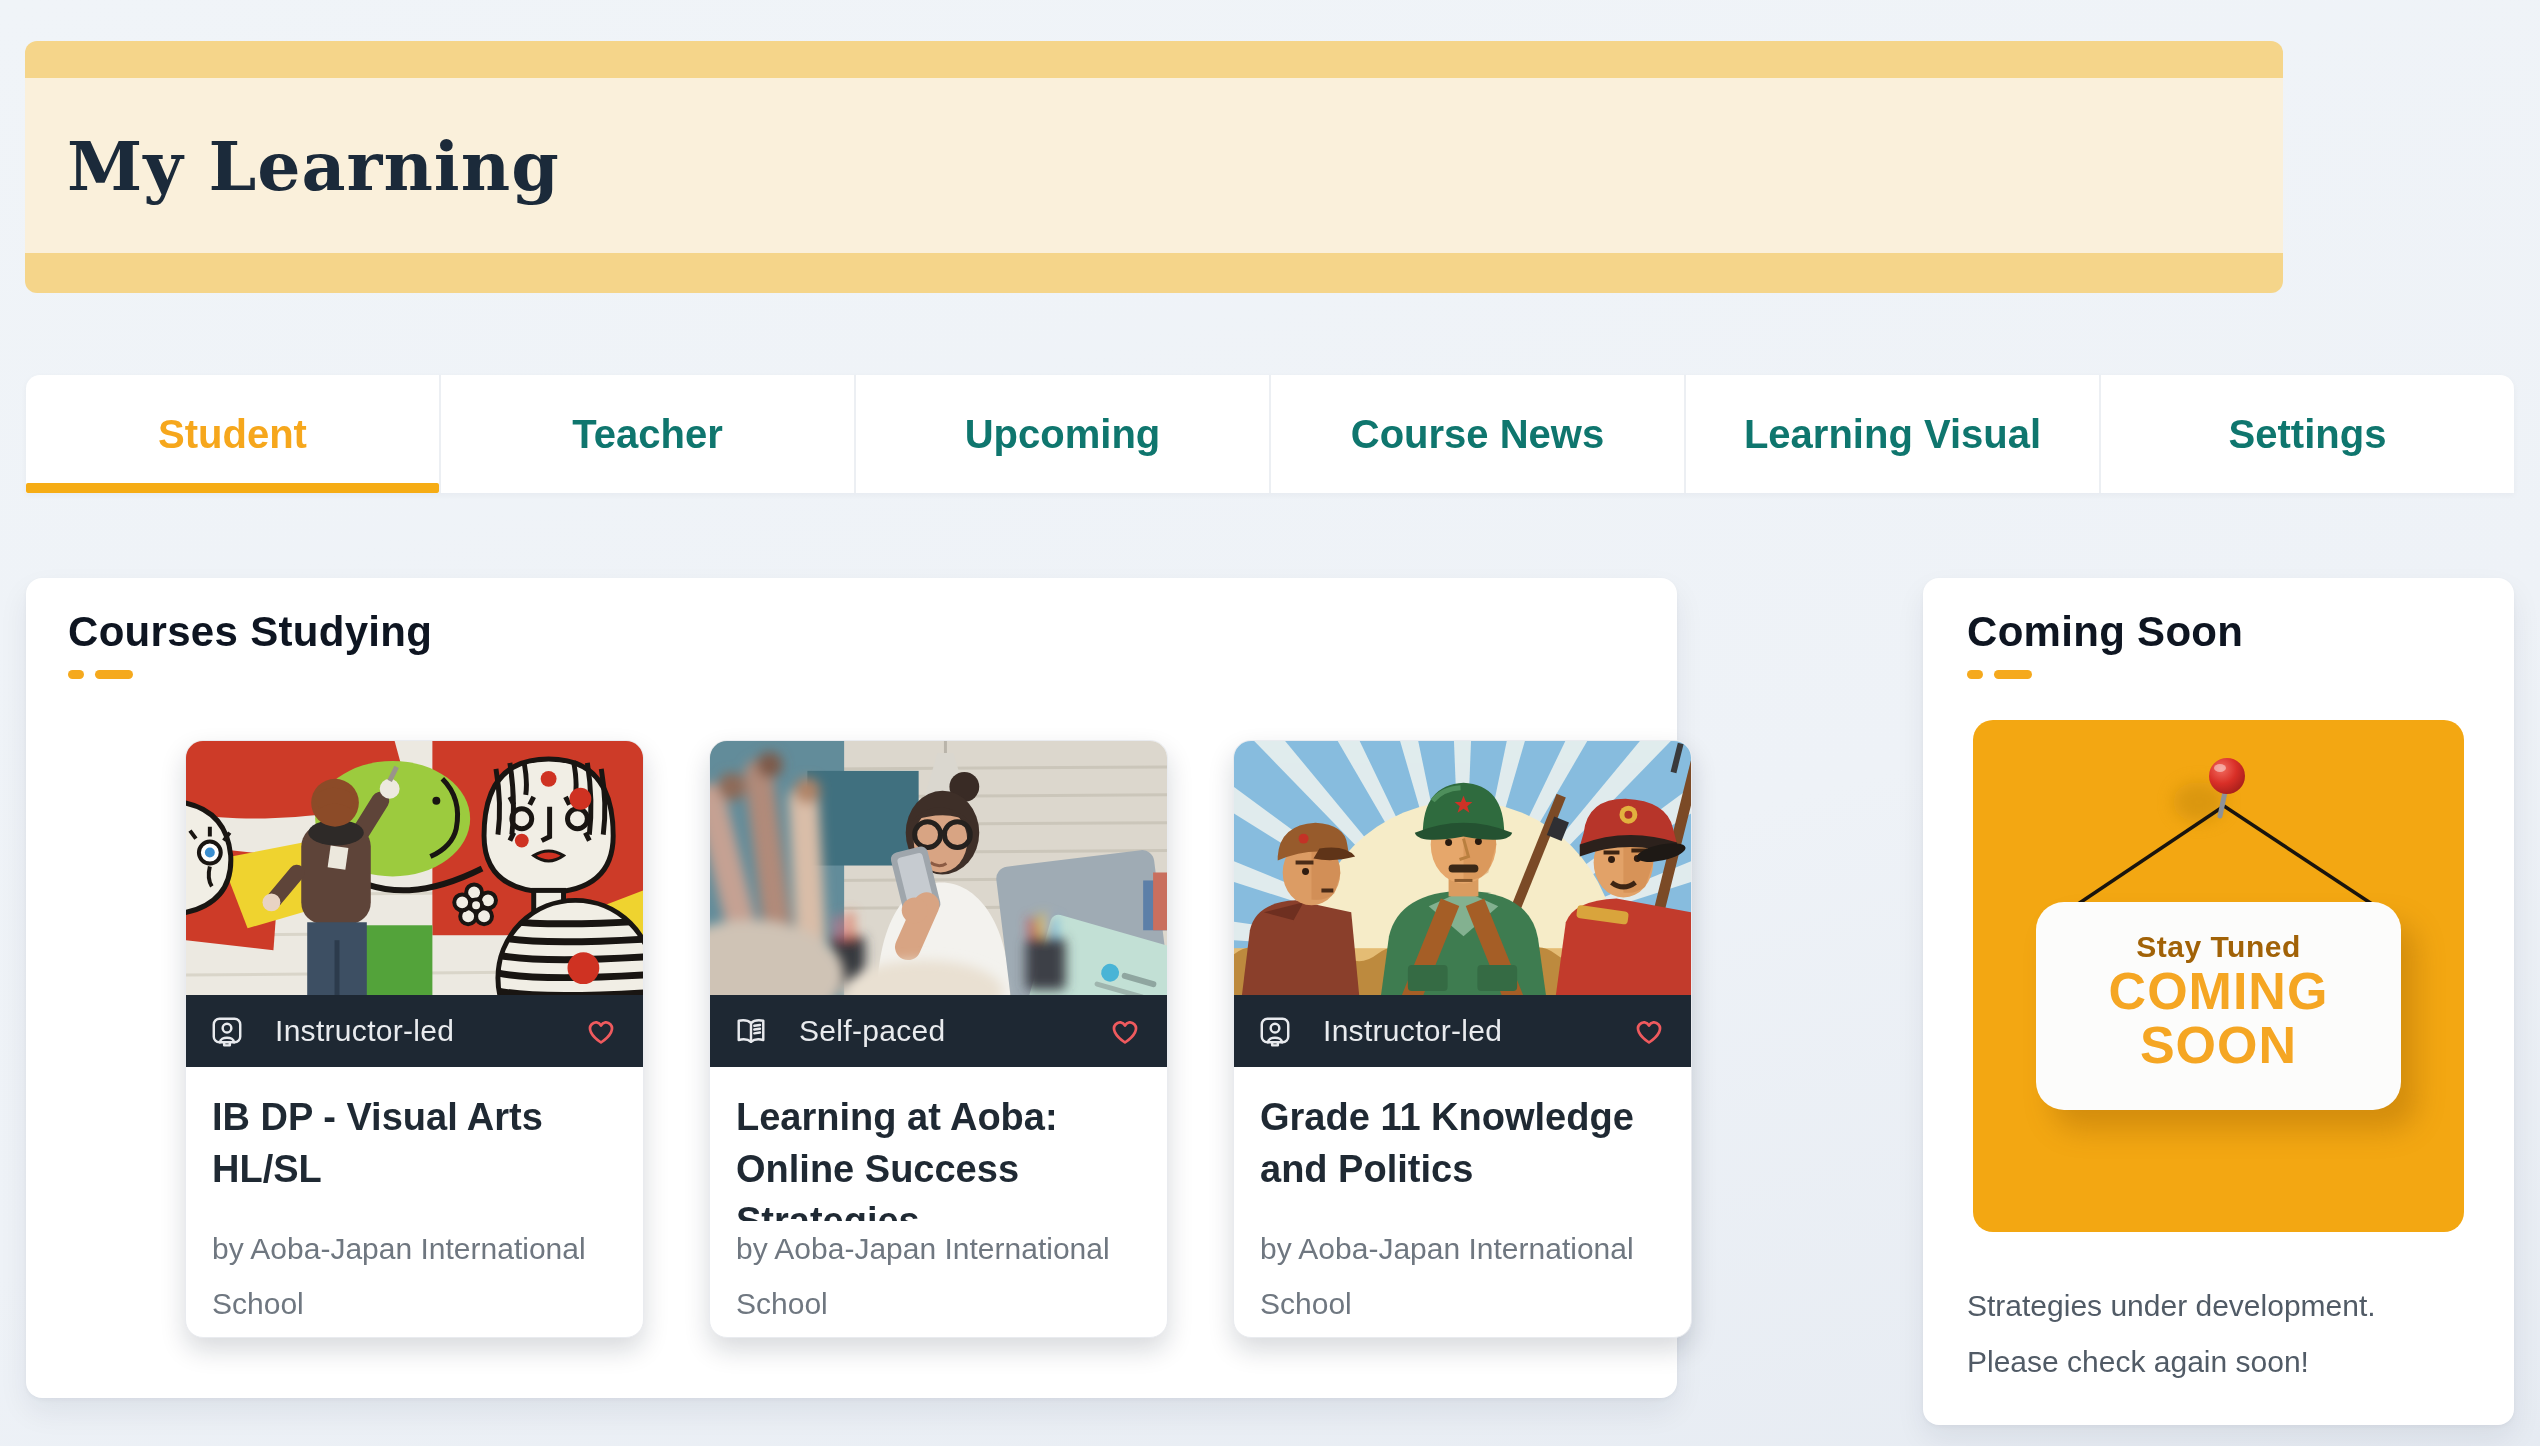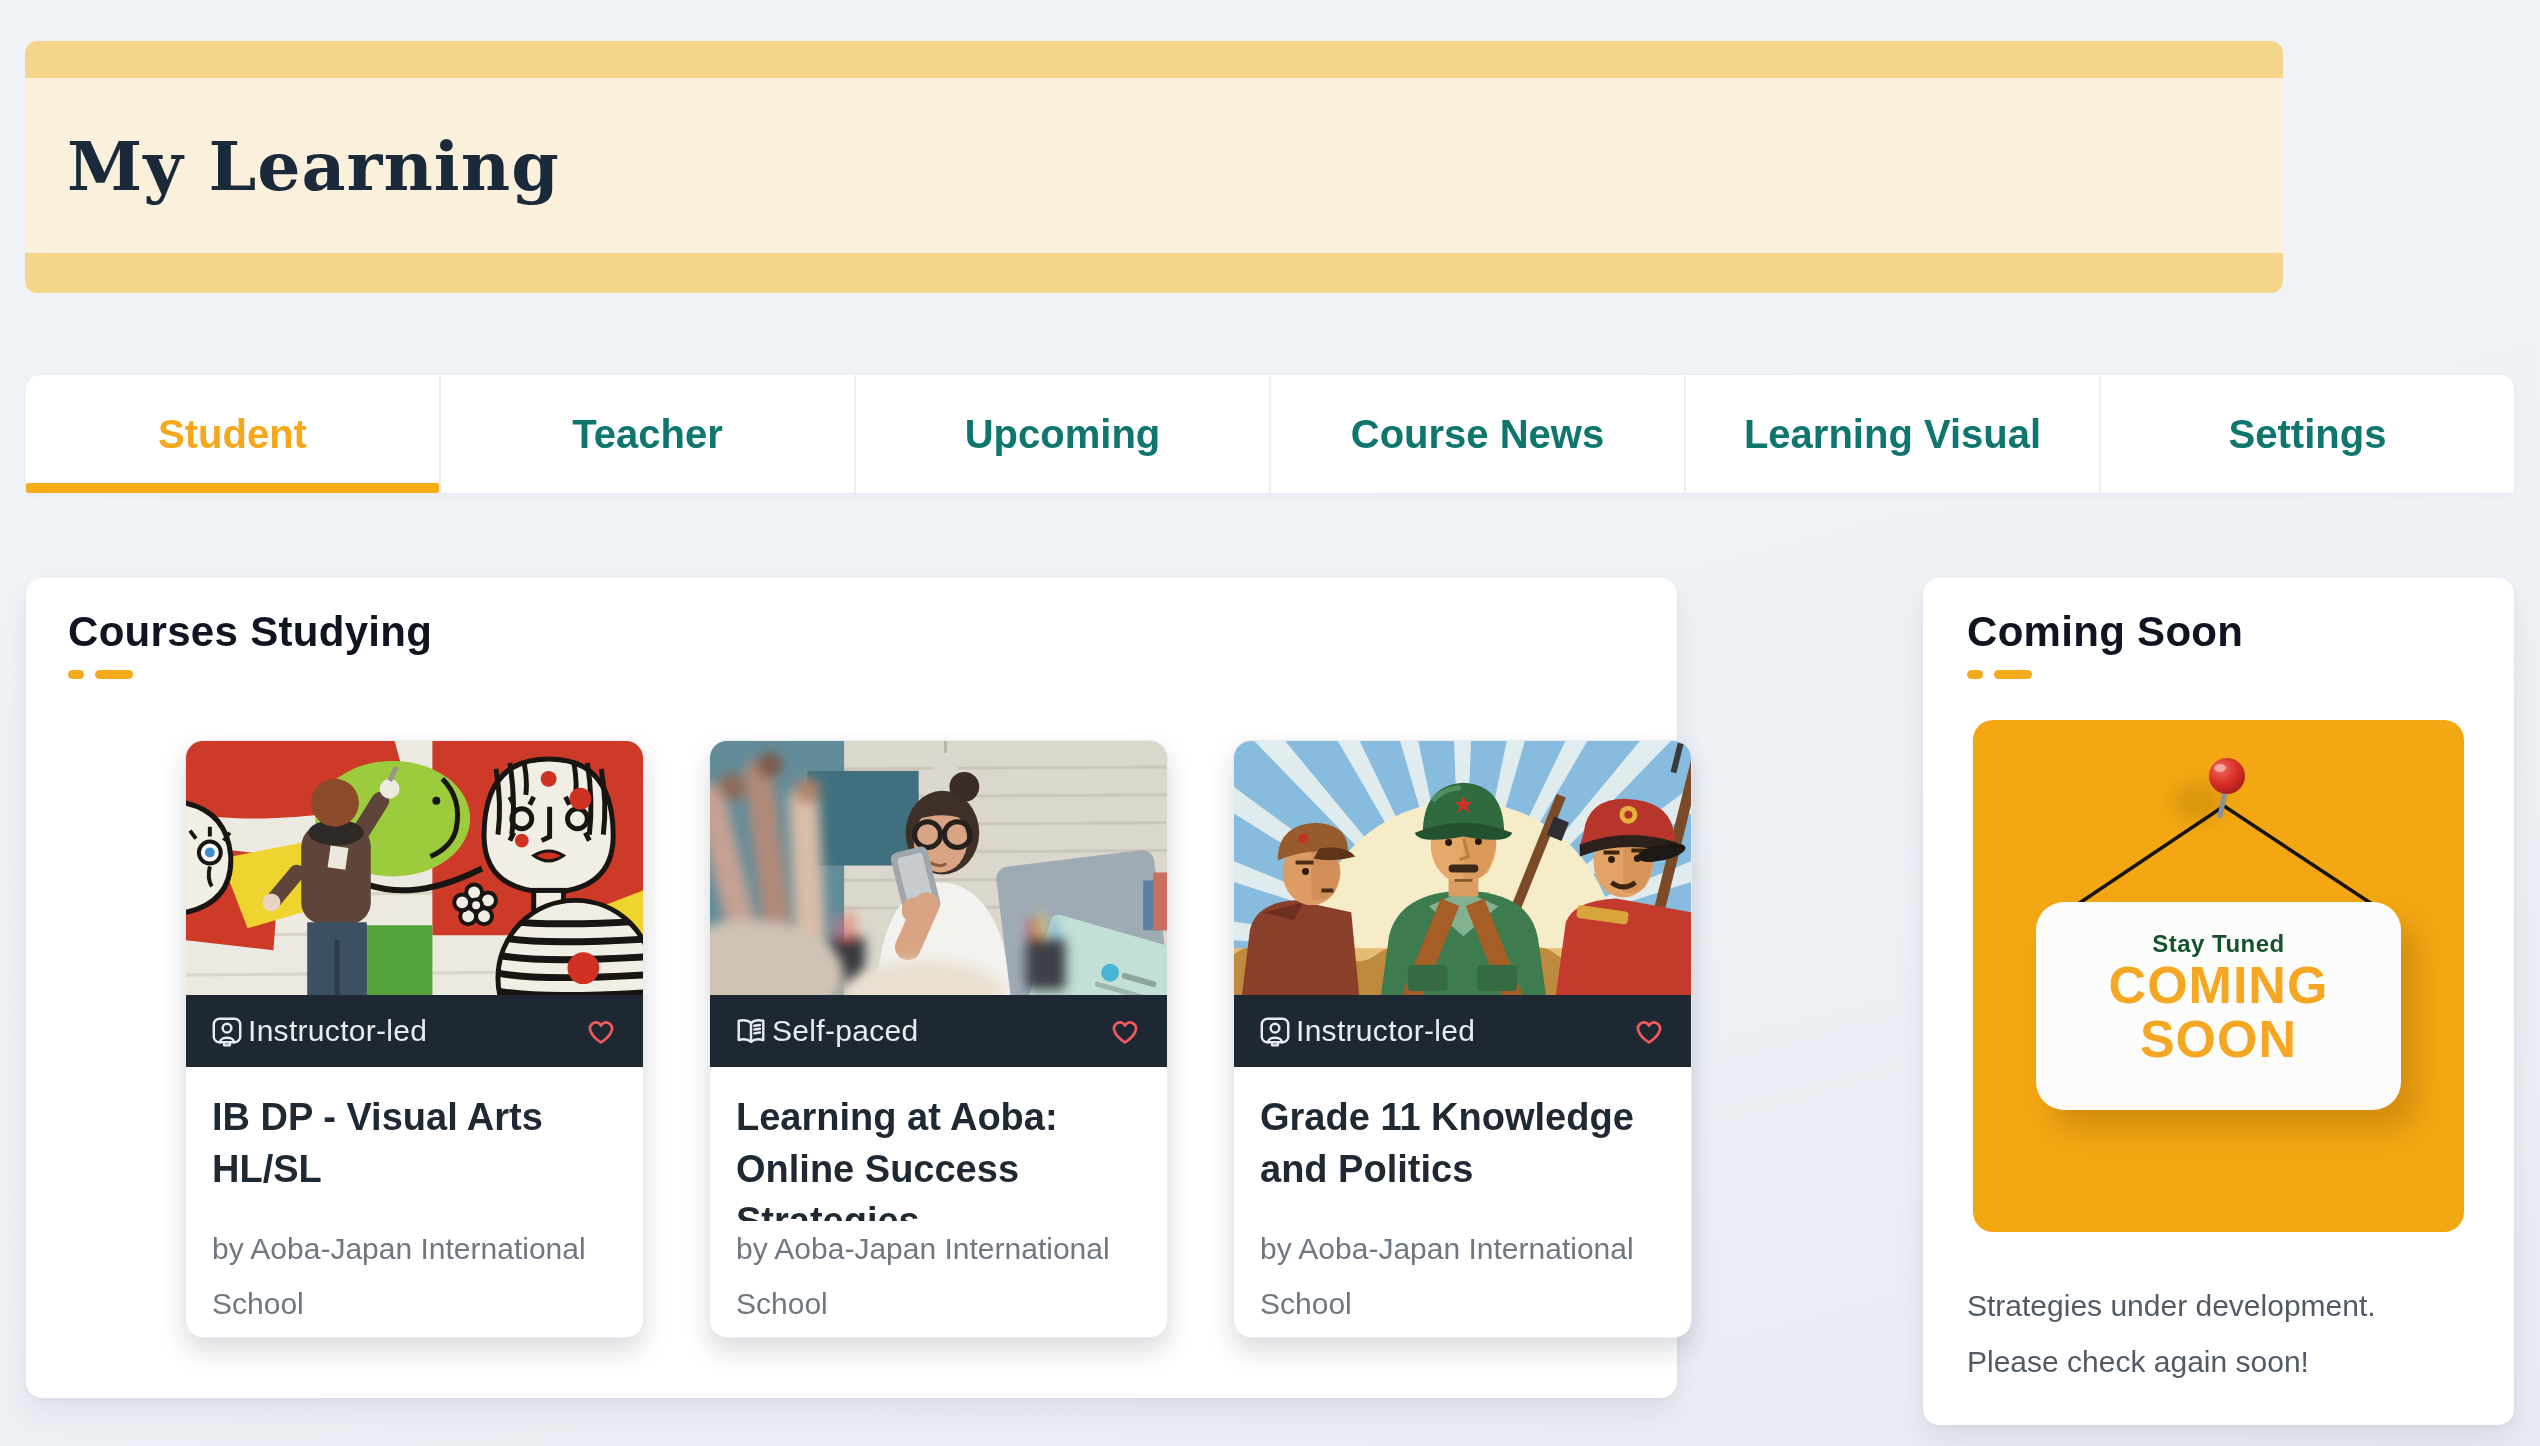--- a/index.html
+++ b/index.html
@@ -64,21 +64,21 @@
   .card {
     width:459px; height:598px; background:#FFFFFF; border-radius:18px;
     overflow:hidden; border:1px solid #E9EBEF;
     box-shadow:0 12px 26px rgba(15,23,42,0.16);
     display:flex; flex-direction:column; cursor:pointer;
   }
   .card-art { height:254px; flex:0 0 auto; }
   .card-art svg { display:block; width:100%; height:100%; }
   .card-badge {
     height:72px; flex:0 0 auto; background:#1E2833; display:flex; align-items:center;
-    padding:0 24px; gap:4px;
+    padding:0 24px; gap:31px;
   }
   .badge-label { font-size:30px; color:#E9EBEE; letter-spacing:0.3px; }
   .badge-icon svg, .heart svg { display:block; }
   .heart { margin-left:auto; }
   .card-body { padding:24px 26px 0 26px; display:flex; flex-direction:column; }
   .card-title {
     font-size:38px; font-weight:bold; color:#1F2933; line-height:52px;
     height:130px; overflow:hidden;
   }
   .card-author { font-size:30px; color:#6F7780; line-height:55px; }
@@ -86,21 +86,21 @@
   .yellow-box {
     position:absolute; left:50px; top:142px; width:491px; height:512px;
     background:#F3A712; border-radius:20px; overflow:hidden;
   }
   .pin-layer { position:absolute; inset:0; }
   .sign {
     position:absolute; left:63px; top:182px; width:365px; height:208px;
     background:#FCFCFB; border-radius:28px; text-align:center;
     box-shadow:16px 20px 28px rgba(130,75,0,0.28);
   }
-  .sign-top { margin-top:28px; font-size:24px; font-weight:bold; color:#14532d; letter-spacing:0.5px; }
+  .sign-top { margin-top:28px; font-size:30px; font-weight:bold; color:#a16207; letter-spacing:0.5px; }
   .sign-big { font-size:52px; font-weight:800; color:#F5A623; line-height:54px; letter-spacing:1px; }
   .sign-big:first-of-type { margin-top:6px; }
   .side-note {
     position:absolute; left:44px; top:700px; width:505px;
     font-size:30px; color:#515B66; line-height:56px;
   }
 </style>
 </head>
 <body>
 

